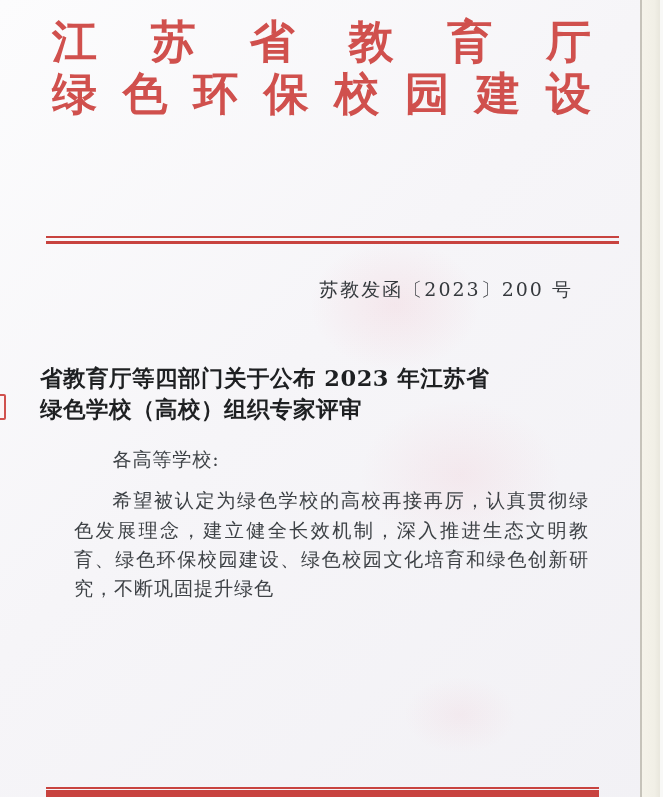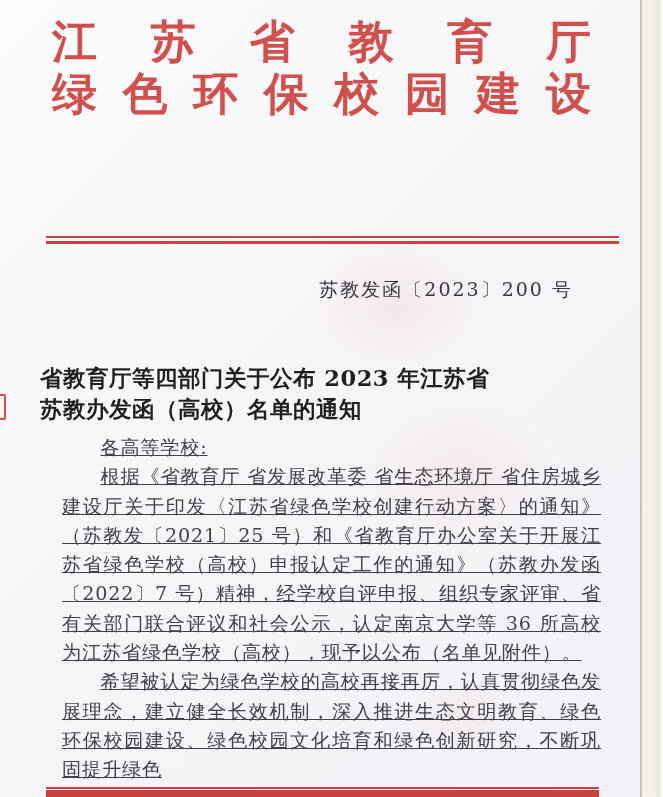--- a/index.html
+++ b/index.html
@@ -92,23 +92,22 @@
     top: 433px;
     left: 62px;
     right: 62px;
     color: #3e4246;
     font-size: 19.2px;
     line-height: 29.3px;
     text-align: justify;
     letter-spacing: 0.8px;
   }
   .doc-body p {
-    margin: 0;
+    margin: 12px;
     text-indent: 2em;
-    text-decoration: underline;
   }
   .salutation {
     text-indent: 0;
   }
   
   .stamp-ghost {
     position: absolute;
     border-radius: 50%;
     pointer-events: none;
   }
@@ -163,26 +162,25 @@
     <div class="letterhead-line">江苏省教育厅</div>
     <div class="letterhead-line">绿色环保校园建设</div>
   </div>
 
   <div class="red-rule"></div>
 
   <div class="doc-number">苏教发函〔2023〕200 号</div>
 
   <div class="doc-title">
     <div>省教育厅等四部门关于公布 2023 年江苏省</div>
-    <div>苏教办发函（高校）名单的通知</div>
+    <div>绿色学校（高校）组织专家评审</div>
   </div>
 
   <div class="doc-body">
     <p class="salutation">各高等学校:</p>
-    <p>根据《省教育厅 省发展改革委 省生态环境厅 省住房城乡建设厅关于印发〈江苏省绿色学校创建行动方案〉的通知》（苏教发〔2021〕25 号）和《省教育厅办公室关于开展江苏省绿色学校（高校）申报认定工作的通知》（苏教办发函〔2022〕7 号）精神，经学校自评申报、组织专家评审、省有关部门联合评议和社会公示，认定南京大学等 36 所高校为江苏省绿色学校（高校），现予以公布（名单见附件）。</p>
     <p>希望被认定为绿色学校的高校再接再厉，认真贯彻绿色发展理念，建立健全长效机制，深入推进生态文明教育、绿色环保校园建设、绿色校园文化培育和绿色创新研究，不断巩固提升绿色</p>
   </div>
 
   <div class="left-stamp-mark"></div>
 
   <div class="page-edge-line"></div>
   <div class="page-edge-strip"></div>
 
   <div class="bottom-red-band">
     <div class="band-fill"></div>

